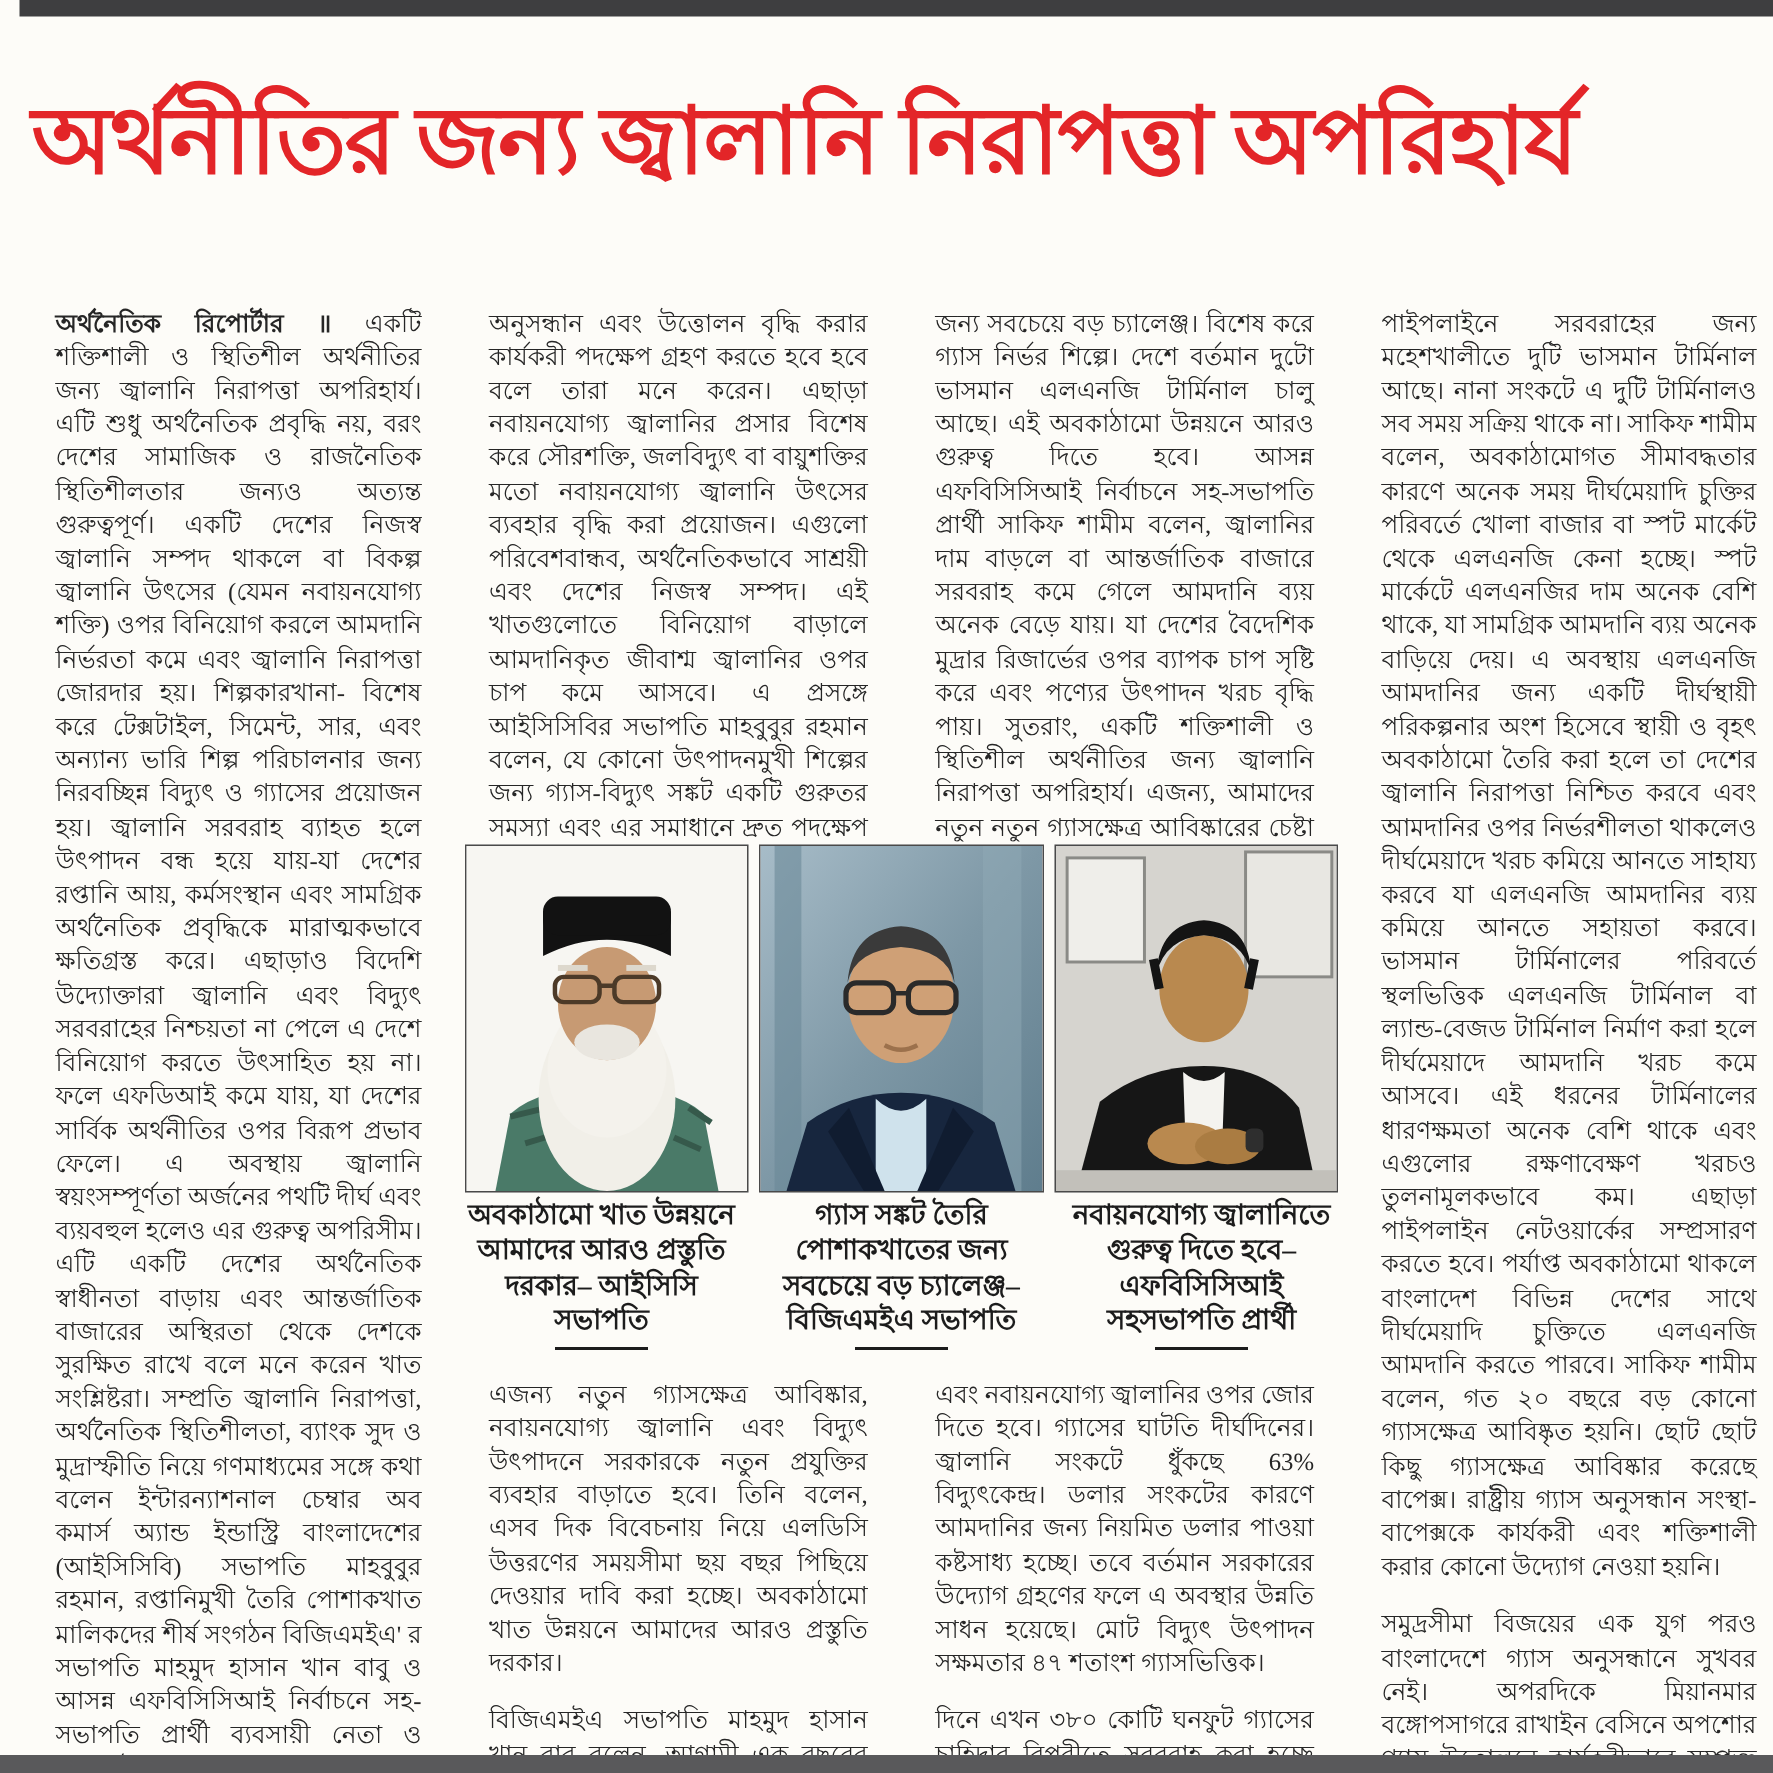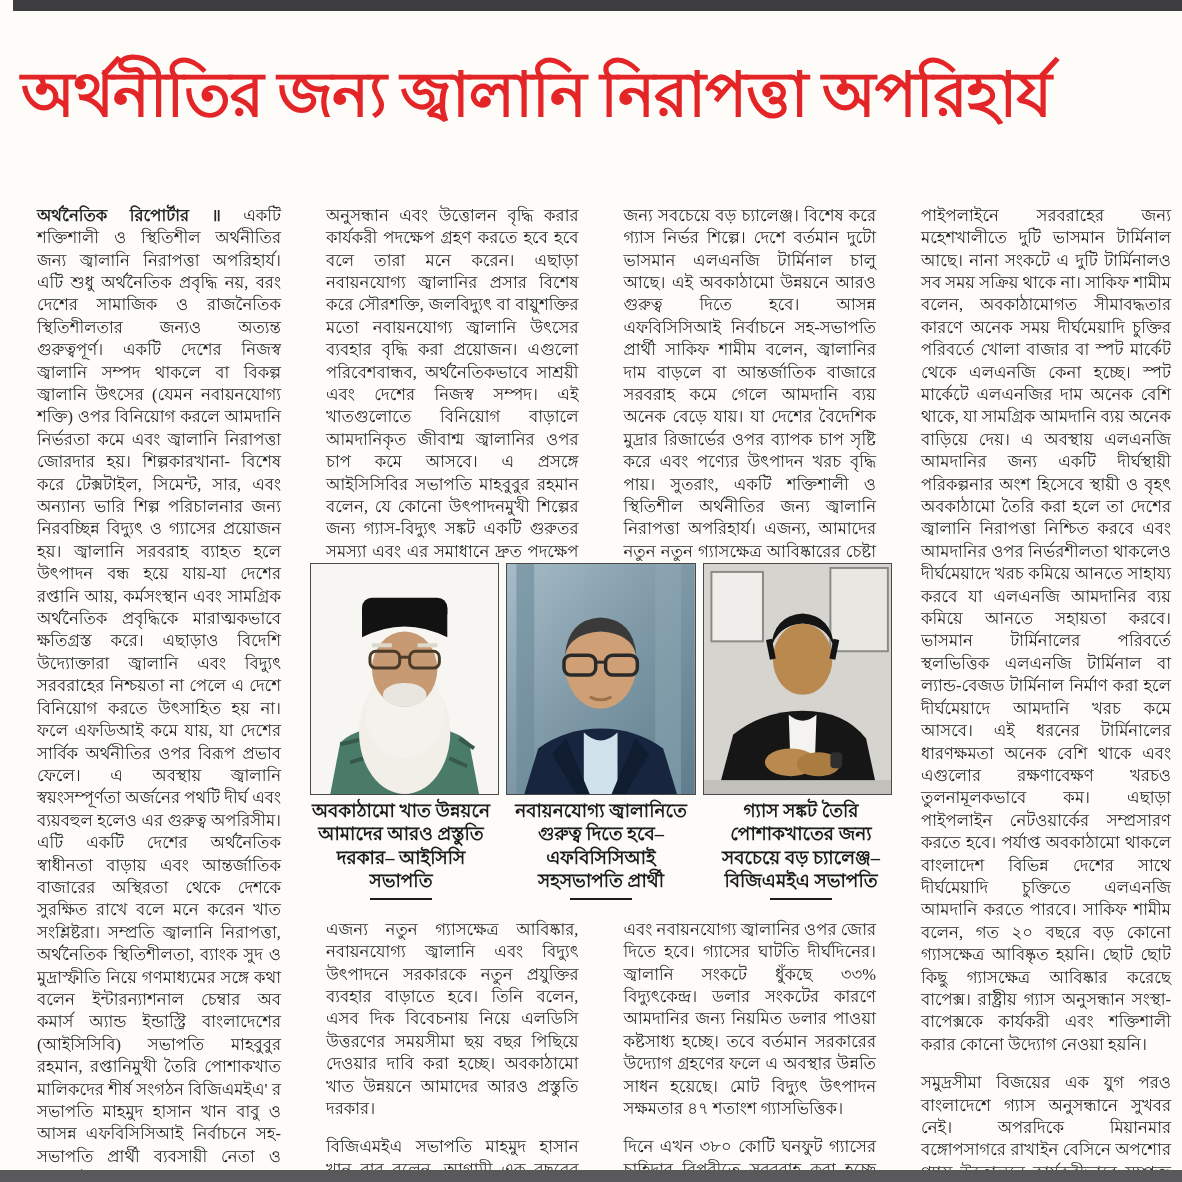--- a/index.html
+++ b/index.html
@@ -121,36 +121,36 @@
           </svg>
         </div>
       </div>
 
       <div class="caption-row">
         <div class="caption-cell">
           <div class="caption-text">অবকাঠামো খাত উন্নয়নে আমাদের আরও প্রস্তুতি দরকার– আইসিসি সভাপতি</div>
           <div class="caption-rule"></div>
         </div>
         <div class="caption-cell">
-          <div class="caption-text">নবায়নযোগ্য জ্বালানিতে গুরুত্ব দিতে হবে– এফবিসিসিআই সহসভাপতি প্রার্থী</div>
+          <div class="caption-text">গ্যাস সঙ্কট তৈরি পোশাকখাতের জন্য সবচেয়ে বড় চ্যালেঞ্জ– বিজিএমইএ সভাপতি</div>
           <div class="caption-rule"></div>
         </div>
         <div class="caption-cell">
-          <div class="caption-text">গ্যাস সঙ্কট তৈরি পোশাকখাতের জন্য সবচেয়ে বড় চ্যালেঞ্জ– বিজিএমইএ সভাপতি</div>
+          <div class="caption-text">নবায়নযোগ্য জ্বালানিতে গুরুত্ব দিতে হবে– এফবিসিসিআই সহসভাপতি প্রার্থী</div>
           <div class="caption-rule"></div>
         </div>
       </div>
 
       <div class="mid-bottom">
         <div class="sub-col news-text">
           <p>এজন্য নতুন গ্যাসক্ষেত্র আবিষ্কার, নবায়নযোগ্য জ্বালানি এবং বিদ্যুৎ উৎপাদনে সরকারকে নতুন প্রযুক্তির ব্যবহার বাড়াতে হবে। তিনি বলেন, এসব দিক বিবেচনায় নিয়ে এলডিসি উত্তরণের সময়সীমা ছয় বছর পিছিয়ে দেওয়ার দাবি করা হচ্ছে। অবকাঠামো খাত উন্নয়নে আমাদের আরও প্রস্তুতি দরকার।</p>
           <p>বিজিএমইএ সভাপতি মাহমুদ হাসান খান বাবু বলেন, আগামী এক বছরের মধ্যে যদি নিরবচ্ছিন্ন বিদ্যুৎ ও গ্যাস সরবরাহ করা যায় তবে আমেরিকার বাজারে আমরা একক আধিপত্য ধরে রাখতে পারব। তিনি আশঙ্কা প্রকাশ করে বলেন, আগামী ৭-৮  বছরের মধ্যে আমাদের নিজস্ব গ্যাসের মজুত ফুরিয়ে যাবে। বছরে ৮-৯  বিলিয়ন ডলারের প্রয়োজন হবে এলএনজি আমদানিতে। অথচ আমাদের  প্রস্তুতি কোথায় ? তিনি বলেন, বিদ্যুৎ ও গ্যাস সঙ্কট তৈরি পোশাকখাতের</p>
         </div>
         <div class="sub-col news-text">
-          <p>এবং নবায়নযোগ্য জ্বালানির ওপর জোর দিতে হবে। গ্যাসের ঘাটতি দীর্ঘদিনের। জ্বালানি সংকটে ধুঁকছে ৩৩% বিদ্যুৎকেন্দ্র। ডলার সংকটের কারণে আমদানির জন্য নিয়মিত ডলার পাওয়া কষ্টসাধ্য হচ্ছে। তবে বর্তমান সরকারের উদ্যোগ গ্রহণের ফলে এ অবস্থার উন্নতি সাধন হয়েছে। মোট বিদ্যুৎ উৎপাদন সক্ষমতার ৪৭ শতাংশ গ্যাসভিত্তিক।</p>
+          <p>এবং নবায়নযোগ্য জ্বালানির ওপর জোর দিতে হবে। গ্যাসের ঘাটতি দীর্ঘদিনের। জ্বালানি সংকটে ধুঁকছে 63% বিদ্যুৎকেন্দ্র। ডলার সংকটের কারণে আমদানির জন্য নিয়মিত ডলার পাওয়া কষ্টসাধ্য হচ্ছে। তবে বর্তমান সরকারের উদ্যোগ গ্রহণের ফলে এ অবস্থার উন্নতি সাধন হয়েছে। মোট বিদ্যুৎ উৎপাদন সক্ষমতার ৪৭ শতাংশ গ্যাসভিত্তিক।</p>
           <p>দিনে এখন ৩৮০ কোটি ঘনফুট গ্যাসের চাহিদার বিপরীতে সরবরাহ করা হচ্ছে সব মিলিয়ে ৩০০ কোটি ঘনফুট। তিনি বলেন, গ্যাসের সরবরাহ আসে মূলত দুটি উৎস থেকে। দেশীয় গ্যাসক্ষেত্র থেকে উৎপাদন ও বিদেশ থেকে এলএনজি আমদানি। কিন্তু বেশি দাম দিয়েও এখন গ্যাসের অভাবে অনেক কারখানা চালানো কষ্টসাধ্য হচ্ছে। এর মধ্যে এলএনজি সরবরাহ কমে গেছে। আমদানি করা এলএনজি রূপান্তর করে</p>
         </div>
       </div>
 
     </div>
 
     <div class="col-4 news-text" style="height:100%;">
       <p>পাইপলাইনে সরবরাহের জন্য মহেশখালীতে দুটি ভাসমান টার্মিনাল আছে। নানা সংকটে এ দুটি টার্মিনালও সব সময় সক্রিয় থাকে না। সাকিফ শামীম বলেন, অবকাঠামোগত সীমাবদ্ধতার কারণে অনেক সময় দীর্ঘমেয়াদি চুক্তির পরিবর্তে খোলা বাজার বা স্পট মার্কেট থেকে এলএনজি কেনা হচ্ছে। স্পট মার্কেটে এলএনজির দাম অনেক বেশি থাকে, যা সামগ্রিক আমদানি ব্যয় অনেক বাড়িয়ে দেয়। এ অবস্থায় এলএনজি আমদানির জন্য একটি দীর্ঘস্থায়ী পরিকল্পনার অংশ হিসেবে স্থায়ী ও বৃহৎ অবকাঠামো তৈরি করা হলে তা দেশের জ্বালানি নিরাপত্তা নিশ্চিত করবে এবং আমদানির ওপর নির্ভরশীলতা থাকলেও দীর্ঘমেয়াদে খরচ কমিয়ে আনতে সাহায্য করবে যা এলএনজি আমদানির ব্যয় কমিয়ে আনতে সহায়তা করবে। ভাসমান টার্মিনালের পরিবর্তে স্থলভিত্তিক এলএনজি টার্মিনাল বা ল্যান্ড-বেজড টার্মিনাল নির্মাণ করা হলে দীর্ঘমেয়াদে আমদানি খরচ কমে আসবে। এই ধরনের টার্মিনালের ধারণক্ষমতা অনেক বেশি থাকে এবং এগুলোর রক্ষণাবেক্ষণ খরচও তুলনামূলকভাবে কম। এছাড়া পাইপলাইন নেটওয়ার্কের সম্প্রসারণ করতে হবে। পর্যাপ্ত অবকাঠামো থাকলে বাংলাদেশ বিভিন্ন দেশের সাথে দীর্ঘমেয়াদি চুক্তিতে এলএনজি আমদানি করতে পারবে।  সাকিফ শামীম বলেন, গত ২০ বছরে বড় কোনো গ্যাসক্ষেত্র আবিষ্কৃত হয়নি। ছোট ছোট কিছু গ্যাসক্ষেত্র আবিষ্কার করেছে বাপেক্স। রাষ্ট্রীয় গ্যাস অনুসন্ধান সংস্থা-  বাপেক্সকে কার্যকরী এবং শক্তিশালী করার কোনো উদ্যোগ নেওয়া হয়নি।</p>
       <p>সমুদ্রসীমা বিজয়ের এক যুগ পরও বাংলাদেশে গ্যাস অনুসন্ধানে সুখবর নেই। অপরদিকে মিয়ানমার বঙ্গোপসাগরে রাখাইন বেসিনে অপশোর গ্যাস উত্তোলনে কার্যকরীভাবে সম্পৃক্ত রয়েছে। তিনি আরও বলেন, বিশ্ববাজারে জ্বালানি তেলের দাম বাড়ায় গতবছর ডিজেলচালিত কেন্দ্রগুলো না চালানোর সিদ্ধান্ত নেয় সরকার। সাকিফ শামীম বলেন, জ্বালানি সংকট উত্তরণে বাপেক্স (BAPEX) এর মাধ্যমে দেশে নতুন করে গ্যাস কূপ খনন এবং বিদ্যমান কূপগুলো থেকে গ্যাস উত্তোলনের সক্ষমতা বাড়াতে হবে। মিয়ানমার ও ভারত ইতোমধ্যে সমুদ্রে গ্যাস পেয়ে তা উত্তোলন করা শুরু করে দিয়েছে। এছাড়া গভীর সমুদ্রে আন্তর্জাতিক কোম্পানিগুলোর সঙ্গে জরুরি ভিত্তিতে চুক্তি করা প্রয়োজন।  তিনি বলেন, জীবাশ্ম জ্বালানির ওপর নির্ভরতা কমাতে নবায়নযোগ্য জ্বালানির প্রসারে বিশেষ গুরুত্ব দিতে হবে। এজন্য সৌর শক্তি, পারমাণবিক শক্তি ও বায়ু বিদ্যুৎ উৎপাদনে জোর দেওয়া প্রয়োজন।</p>
     </div>

